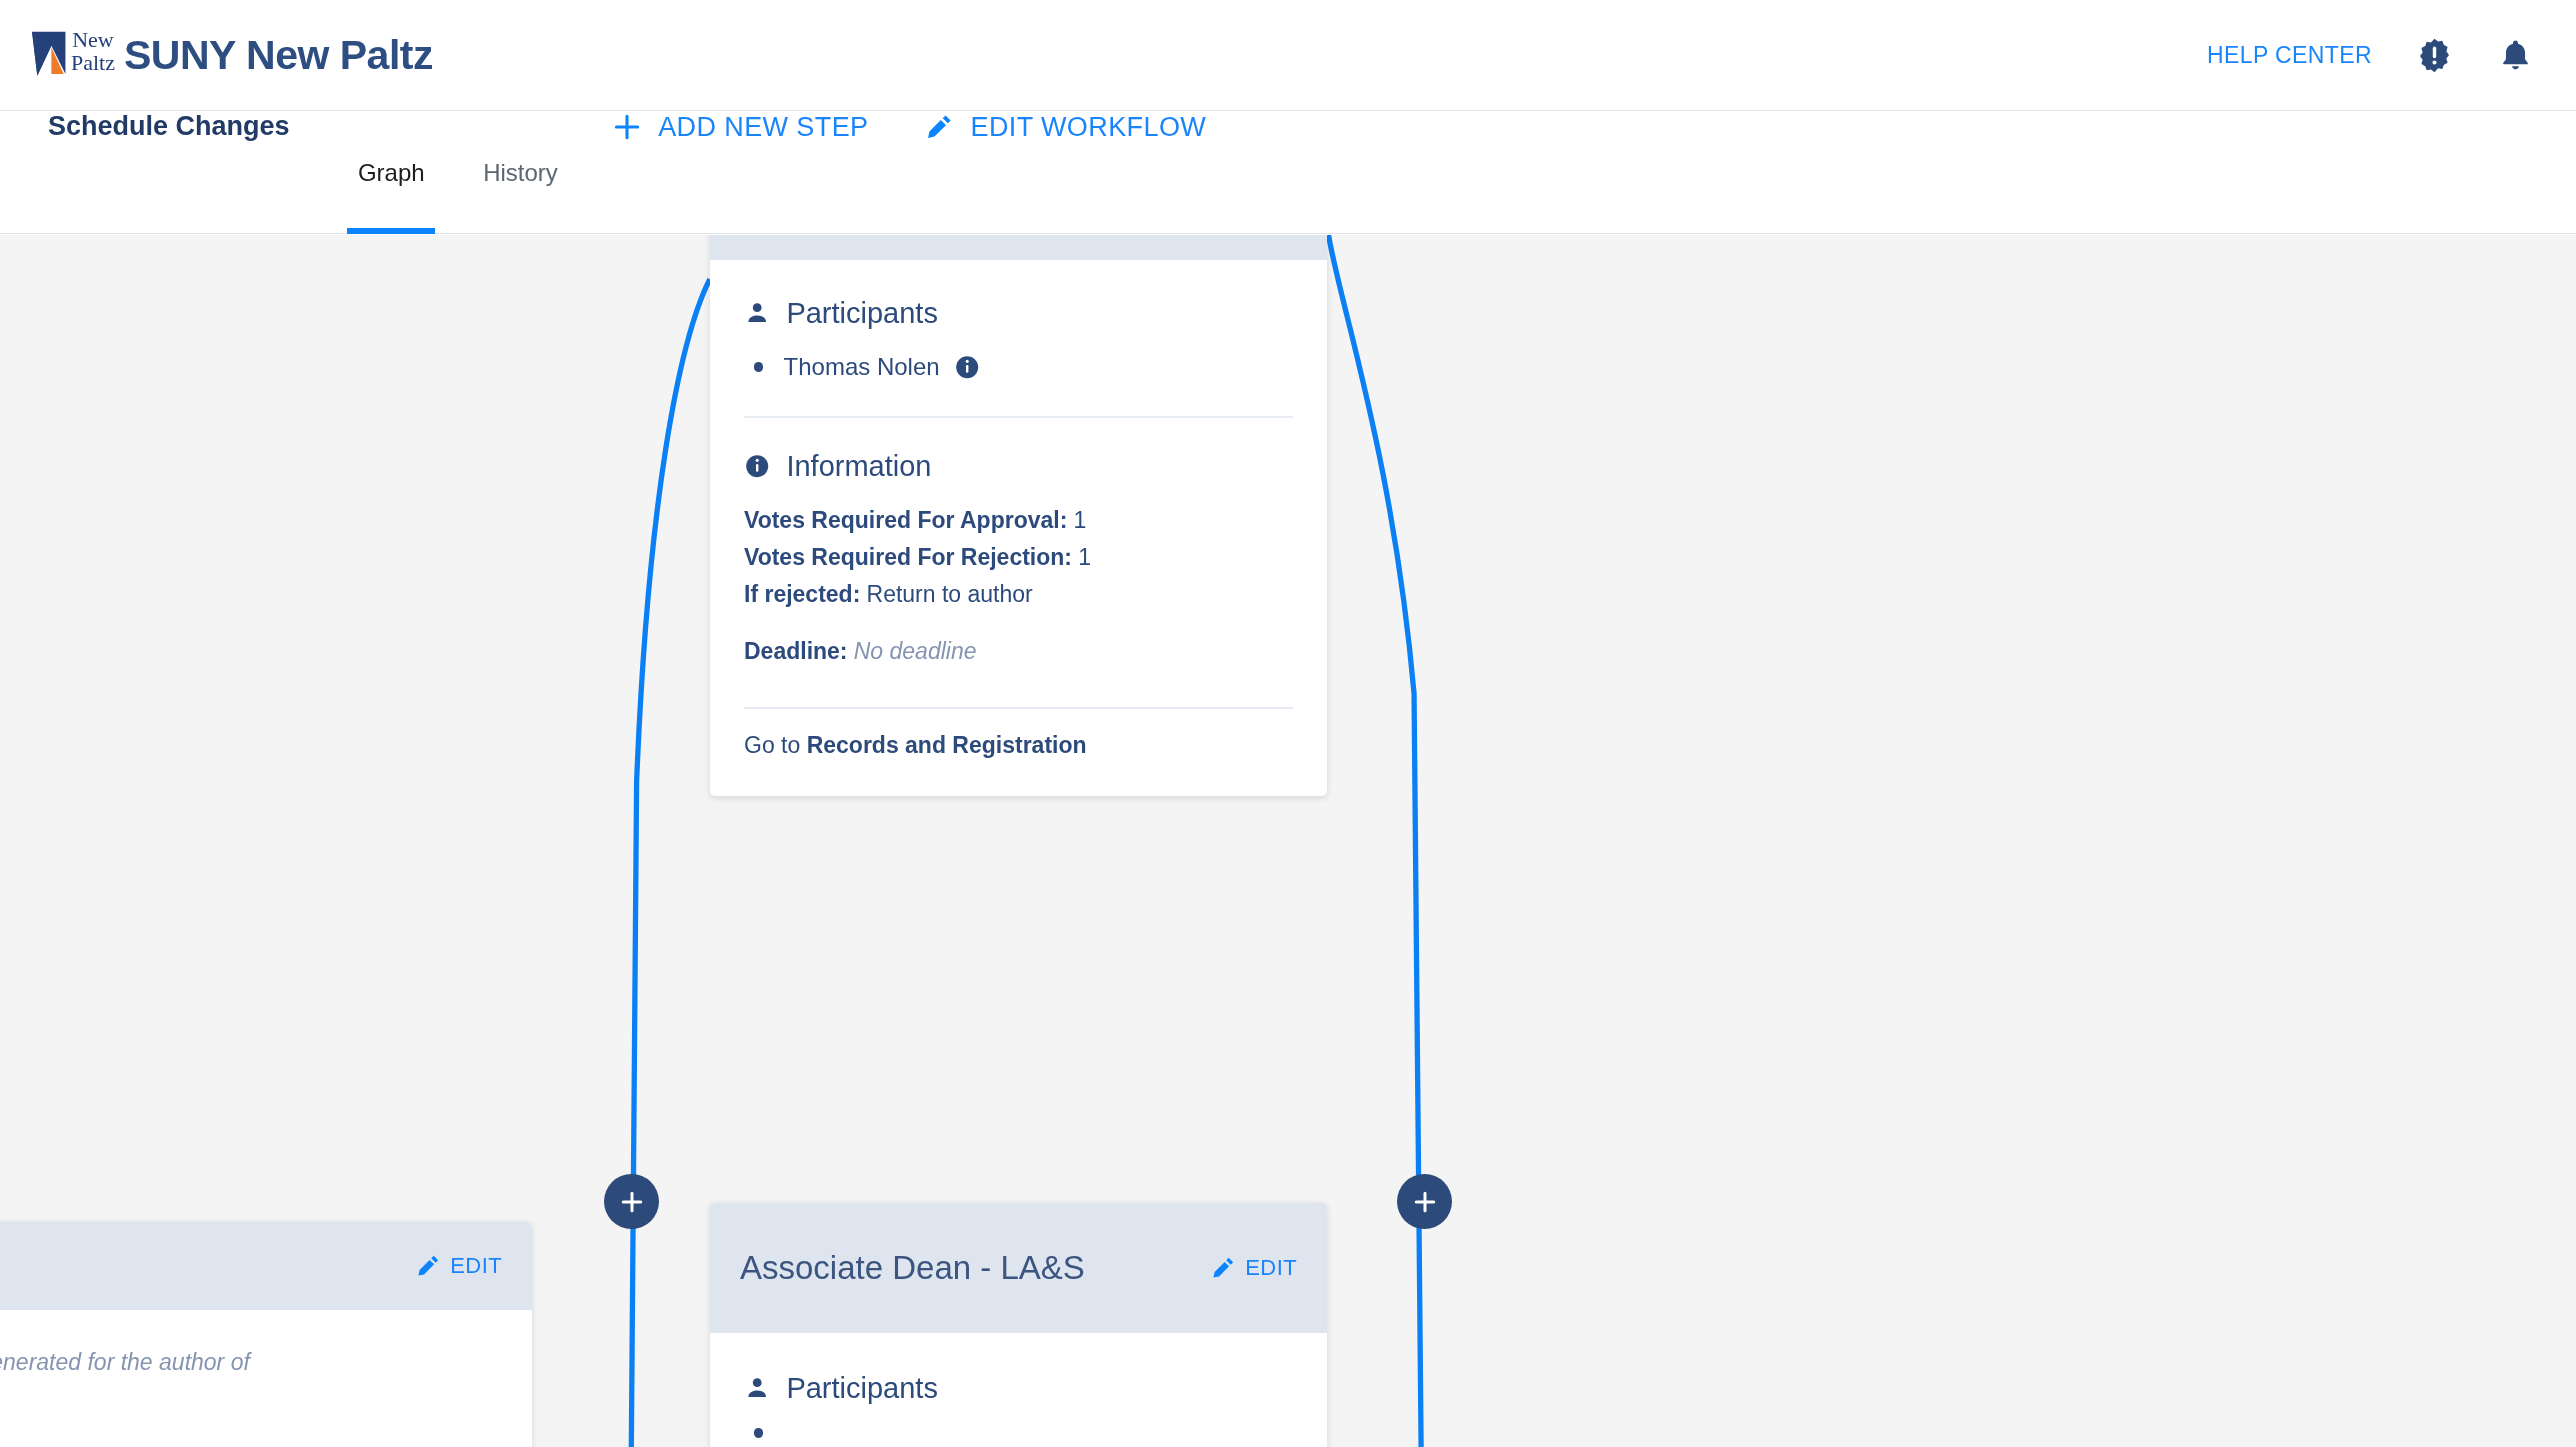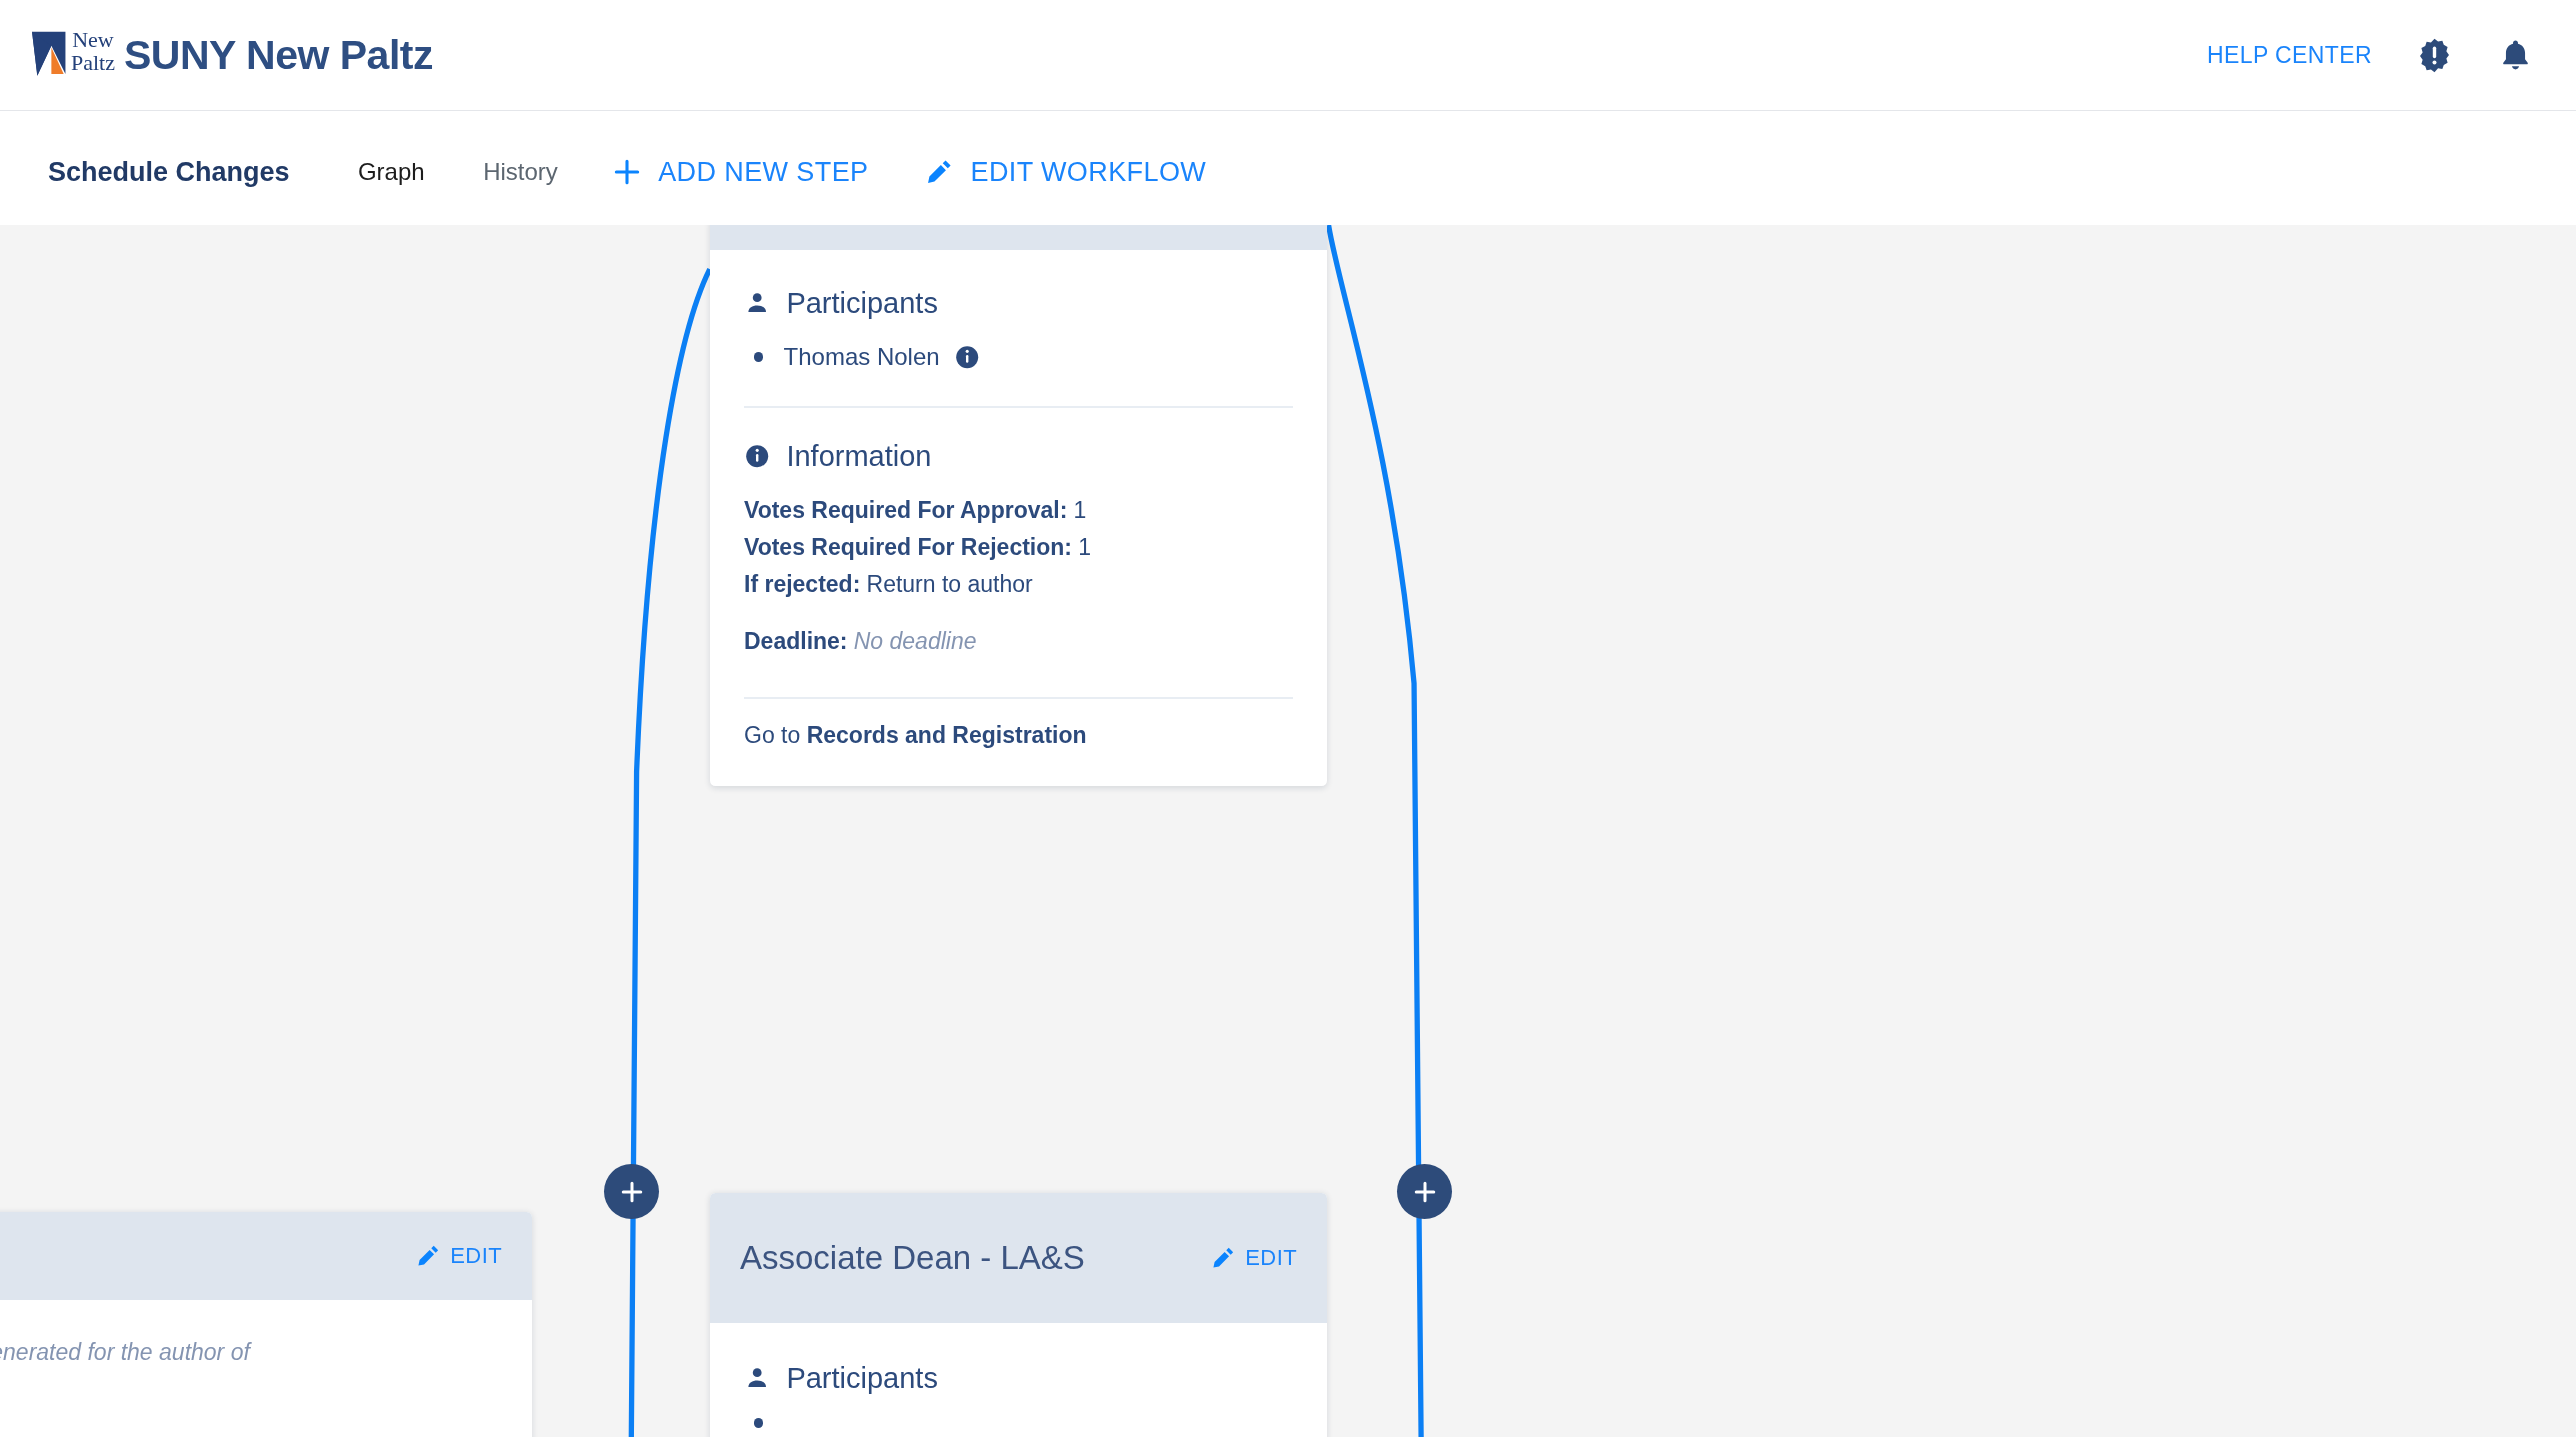--- a/index.html
+++ b/index.html
@@ -92,21 +92,21 @@
   
   .tabbar {
     position: absolute;
     top: 111px; left: 0;
     width: 2576px;
     height: 123px;
     background: #ffffff;
     border-bottom: 1.8px solid #dfe3e9;
     box-sizing: border-box;
     display: flex;
-    align-items: center;
+    align-items: flex-start;
     padding-left: 48px;
   }
   .wf-name {
     font-size: 27px;
     font-weight: 700;
     color: #213a66;
     white-space: nowrap;
     margin-right: 63px;
   }
   .tab {
@@ -145,21 +145,21 @@
   }
   .action .glyph {
     width: 32px;
     height: 32px;
     display: block;
   }
 
   
   .canvas {
     position: absolute;
-    top: 225px; left: 0;
+    top: 235px; left: 0;
     width: 2576px;
     height: 1212px;
     background: #f4f4f4;
     overflow: hidden;
   }
 
   .edges {
     position: absolute;
     top: 0; left: 0;
     width: 2576px;

